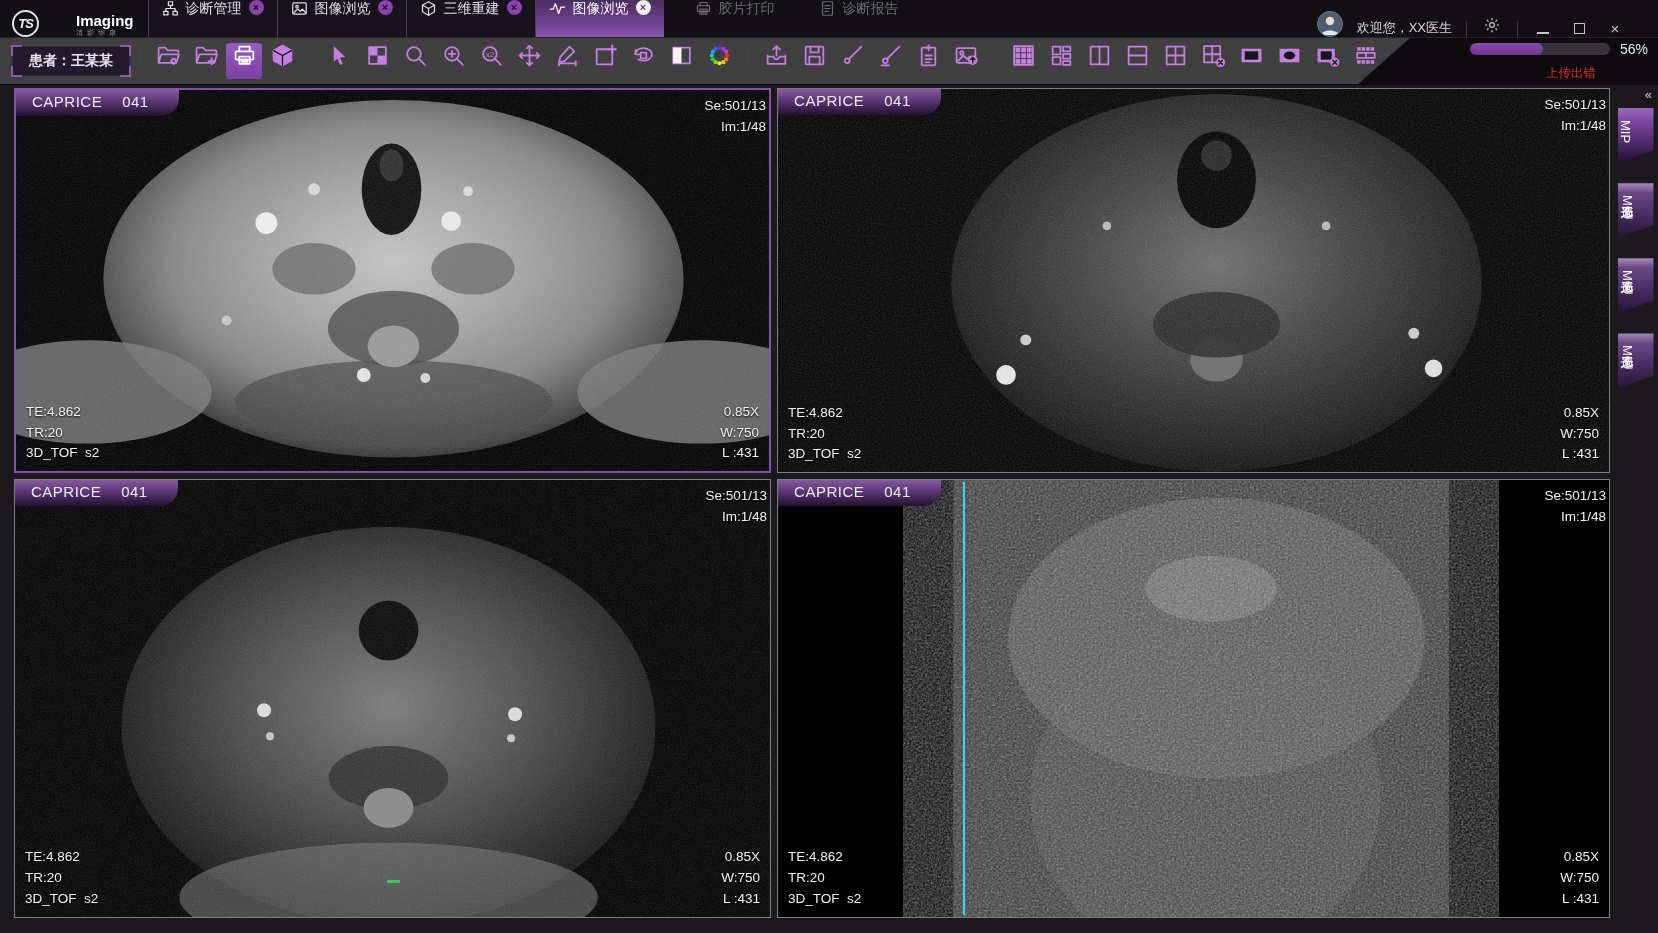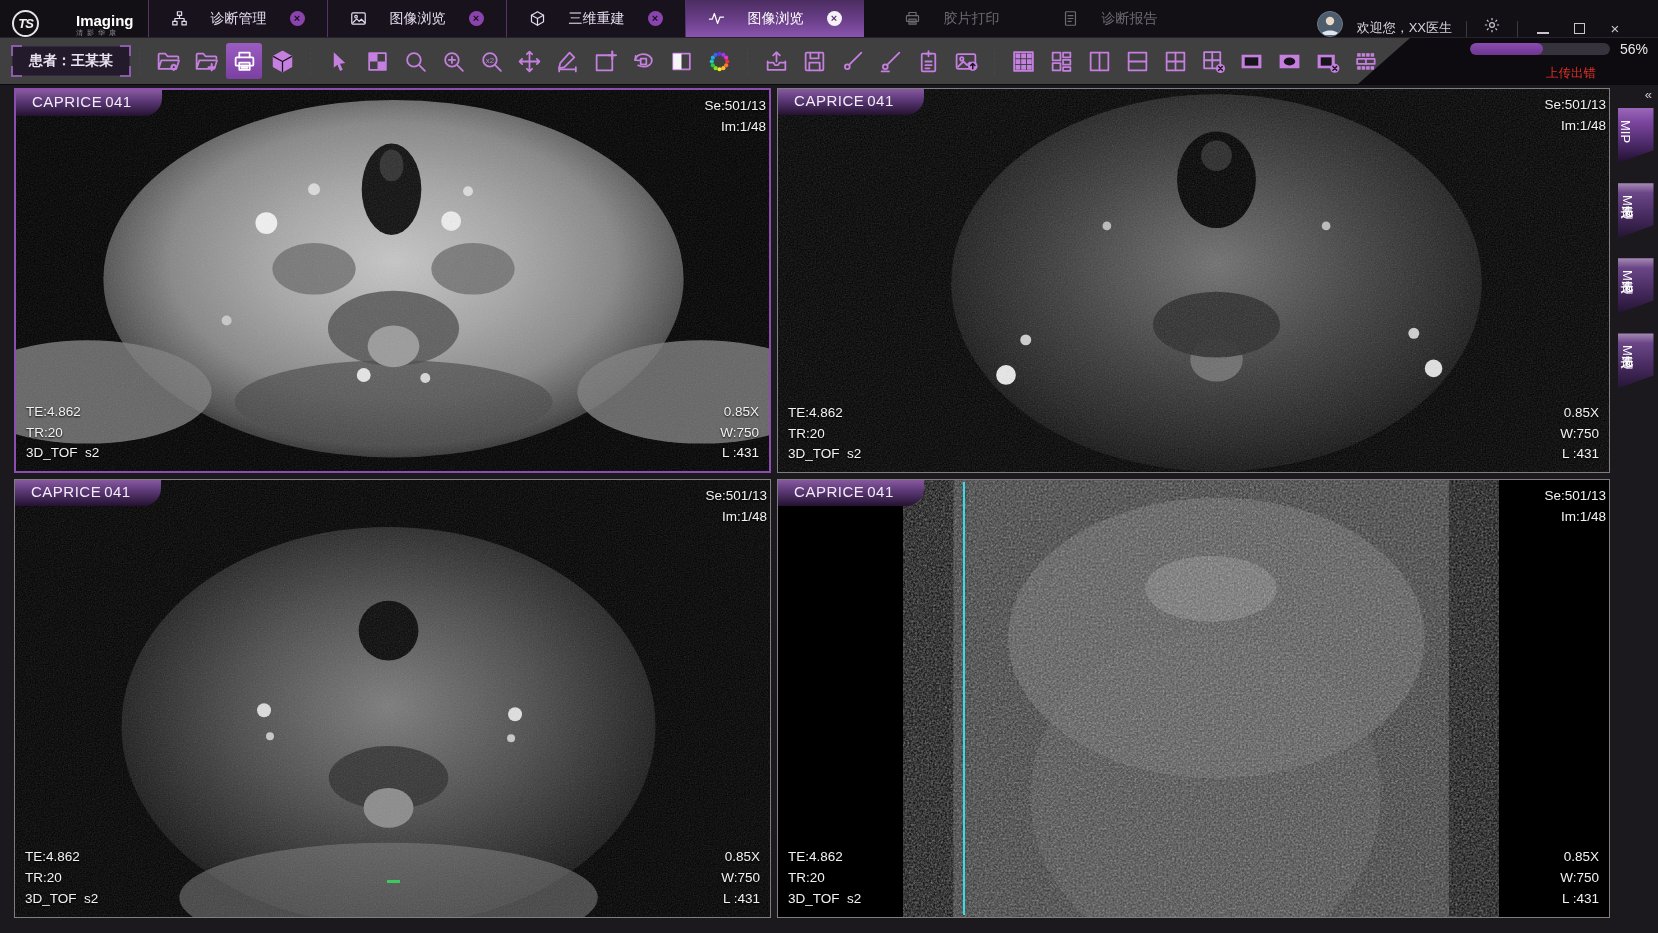--- a/index.html
+++ b/index.html
@@ -11,21 +11,21 @@
             border-bottom:1px solid #27222e; position:relative; }
   .logo { display:flex; align-items:flex-end; gap:8px; padding:0 14px 0 12px; min-width:140px; }
   .logo-circle { width:27px; height:27px; border-radius:50%; border:2px solid #e5e5e5;
                  display:flex; align-items:center; justify-content:center;
                  font-weight:bold; font-size:13px; color:#f0f0f0; font-style:italic; letter-spacing:-1px;}
   .logo-txt { display:flex; flex-direction:column; line-height:1.1;margin-left:29px; }
   .logo-name { font-size:15px; font-weight:bold; color:#fff; }
   .logo-sub { font-size:7px; color:#8f8b96; letter-spacing:4px; }
 
   .navtabs { display:flex; align-items:stretch; }
-  .ntab { display:flex; align-items:center; gap:23px; padding:0 22px; font-size:14px;
+  .ntab { display:flex; align-items:flex-start; gap:7px; padding:0 13px; font-size:14px;
           color:#e4dbee; cursor:pointer; position:relative; }
   .ntab.normal { border-left:1px solid #53336a; background:#17121c; }
   .ntab.normal:nth-child(3){ border-right:0; }
   .ntab.normal + .ntab.active { border-left:1px solid #53336a; }
   .ntab.last-normal { border-right:1px solid #53336a; }
   .ntab.active { background:linear-gradient(180deg,#4b2d60 0%, #6b3f8a 55%, #8a55ae 100%);
                  color:#fff; }
   .ntab.disabled { color:#6d6a72; margin-left:18px; }
   .ntab .nicon { width:17px; height:17px; display:inline-flex; }
   .ntab .nicon svg { width:100%; height:100%; }
@@ -49,21 +49,21 @@
   .pbox { position:relative; margin-left:12px; background:#231a2b; border:1px solid #33263f;
           padding:5px 16px; font-size:14px; color:#eae4f0; cursor:pointer; }
   .pbox::before, .pbox::after, .pbox b::before, .pbox b::after {
     content:""; position:absolute; width:9px; height:9px; border:2px solid #8a5cab; }
   .pbox::before { left:-2px; top:-2px; border-right:0; border-bottom:0; }
   .pbox::after { right:-2px; top:-2px; border-left:0; border-bottom:0; }
   .pbox b::before { left:-2px; bottom:-2px; border-right:0; border-top:0; }
   .pbox b::after { right:-2px; bottom:-2px; border-left:0; border-top:0; }
   .tsep { width:1px; height:28px; border-left:1px dashed #49424f; margin:0 9px; }
   .tbtn { width:36px; height:36px; margin:0 1px; border-radius:3px; display:flex;
-          align-items:center; justify-content:center; color:#c47fdf; cursor:pointer; }
+          justify-content:center; color:#c47fdf; cursor:pointer; }
   .tbtn svg { width:25px; height:25px; }
   .tbtn.active { background:linear-gradient(180deg,#9a5cc0,#7c3fa2); color:#fff; }
 
   .upload-zone { position:absolute; right:0; top:0; height:100%; width:300px;
                  background:#0d0b10; clip-path:polygon(52px 0, 100% 0, 100% 100%, 0 100%);
                  display:flex; flex-direction:column; justify-content:center; align-items:flex-end;
                  padding-right:10px; }
   .upload-row { display:flex; align-items:center; gap:10px; }
   .pbar { width:140px; height:12px; border-radius:7px; background:#36333c; overflow:hidden; }
   .pfill { height:100%; border-radius:7px; background:linear-gradient(180deg,#8a4cb0,#6d3590); }
@@ -76,21 +76,21 @@
               grid-template-rows:384fr 437fr; gap:6px; padding:3px 3px 15px 14px; }
   .viewport { position:relative; background:#000; border:1px solid #7e7e7e; overflow:hidden; }
   .viewport.active { border:2px solid #8a4fae; }
   .vp-image { position:absolute; inset:0; }
   .vp-image svg { width:100%; height:100%; display:block; }
 
   .ctab { position:absolute; top:0; left:0; padding:3px 30px 6px 16px; font-size:15px;
           color:#f2ecf7; letter-spacing:0.5px; cursor:pointer;
           background:linear-gradient(180deg,#87599f 0%, #5e3a79 40%, #241231 100%);
           border-bottom-right-radius:18px; }
-  .ctab .num { margin-left:3px; }
+  .ctab .num { margin-left:20px; }
 
   .ov { position:absolute; font-size:13.5px; line-height:1.55; color:#f2f2f2;
         text-shadow:0 1px 2px #000; }
   .ov.tr { top:6px; right:3px; text-align:right; }
   .ov.bl { bottom:7px; left:10px; }
   .ov.br { bottom:7px; right:10px; text-align:right; }
   .pre div { white-space:pre; }
 
   .refline { position:absolute; top:2px; bottom:2px; left:22.3%; width:2px; }
   .greentick { position:absolute; left:calc(50% - 6px); bottom:34px; width:13px; height:3px; }

